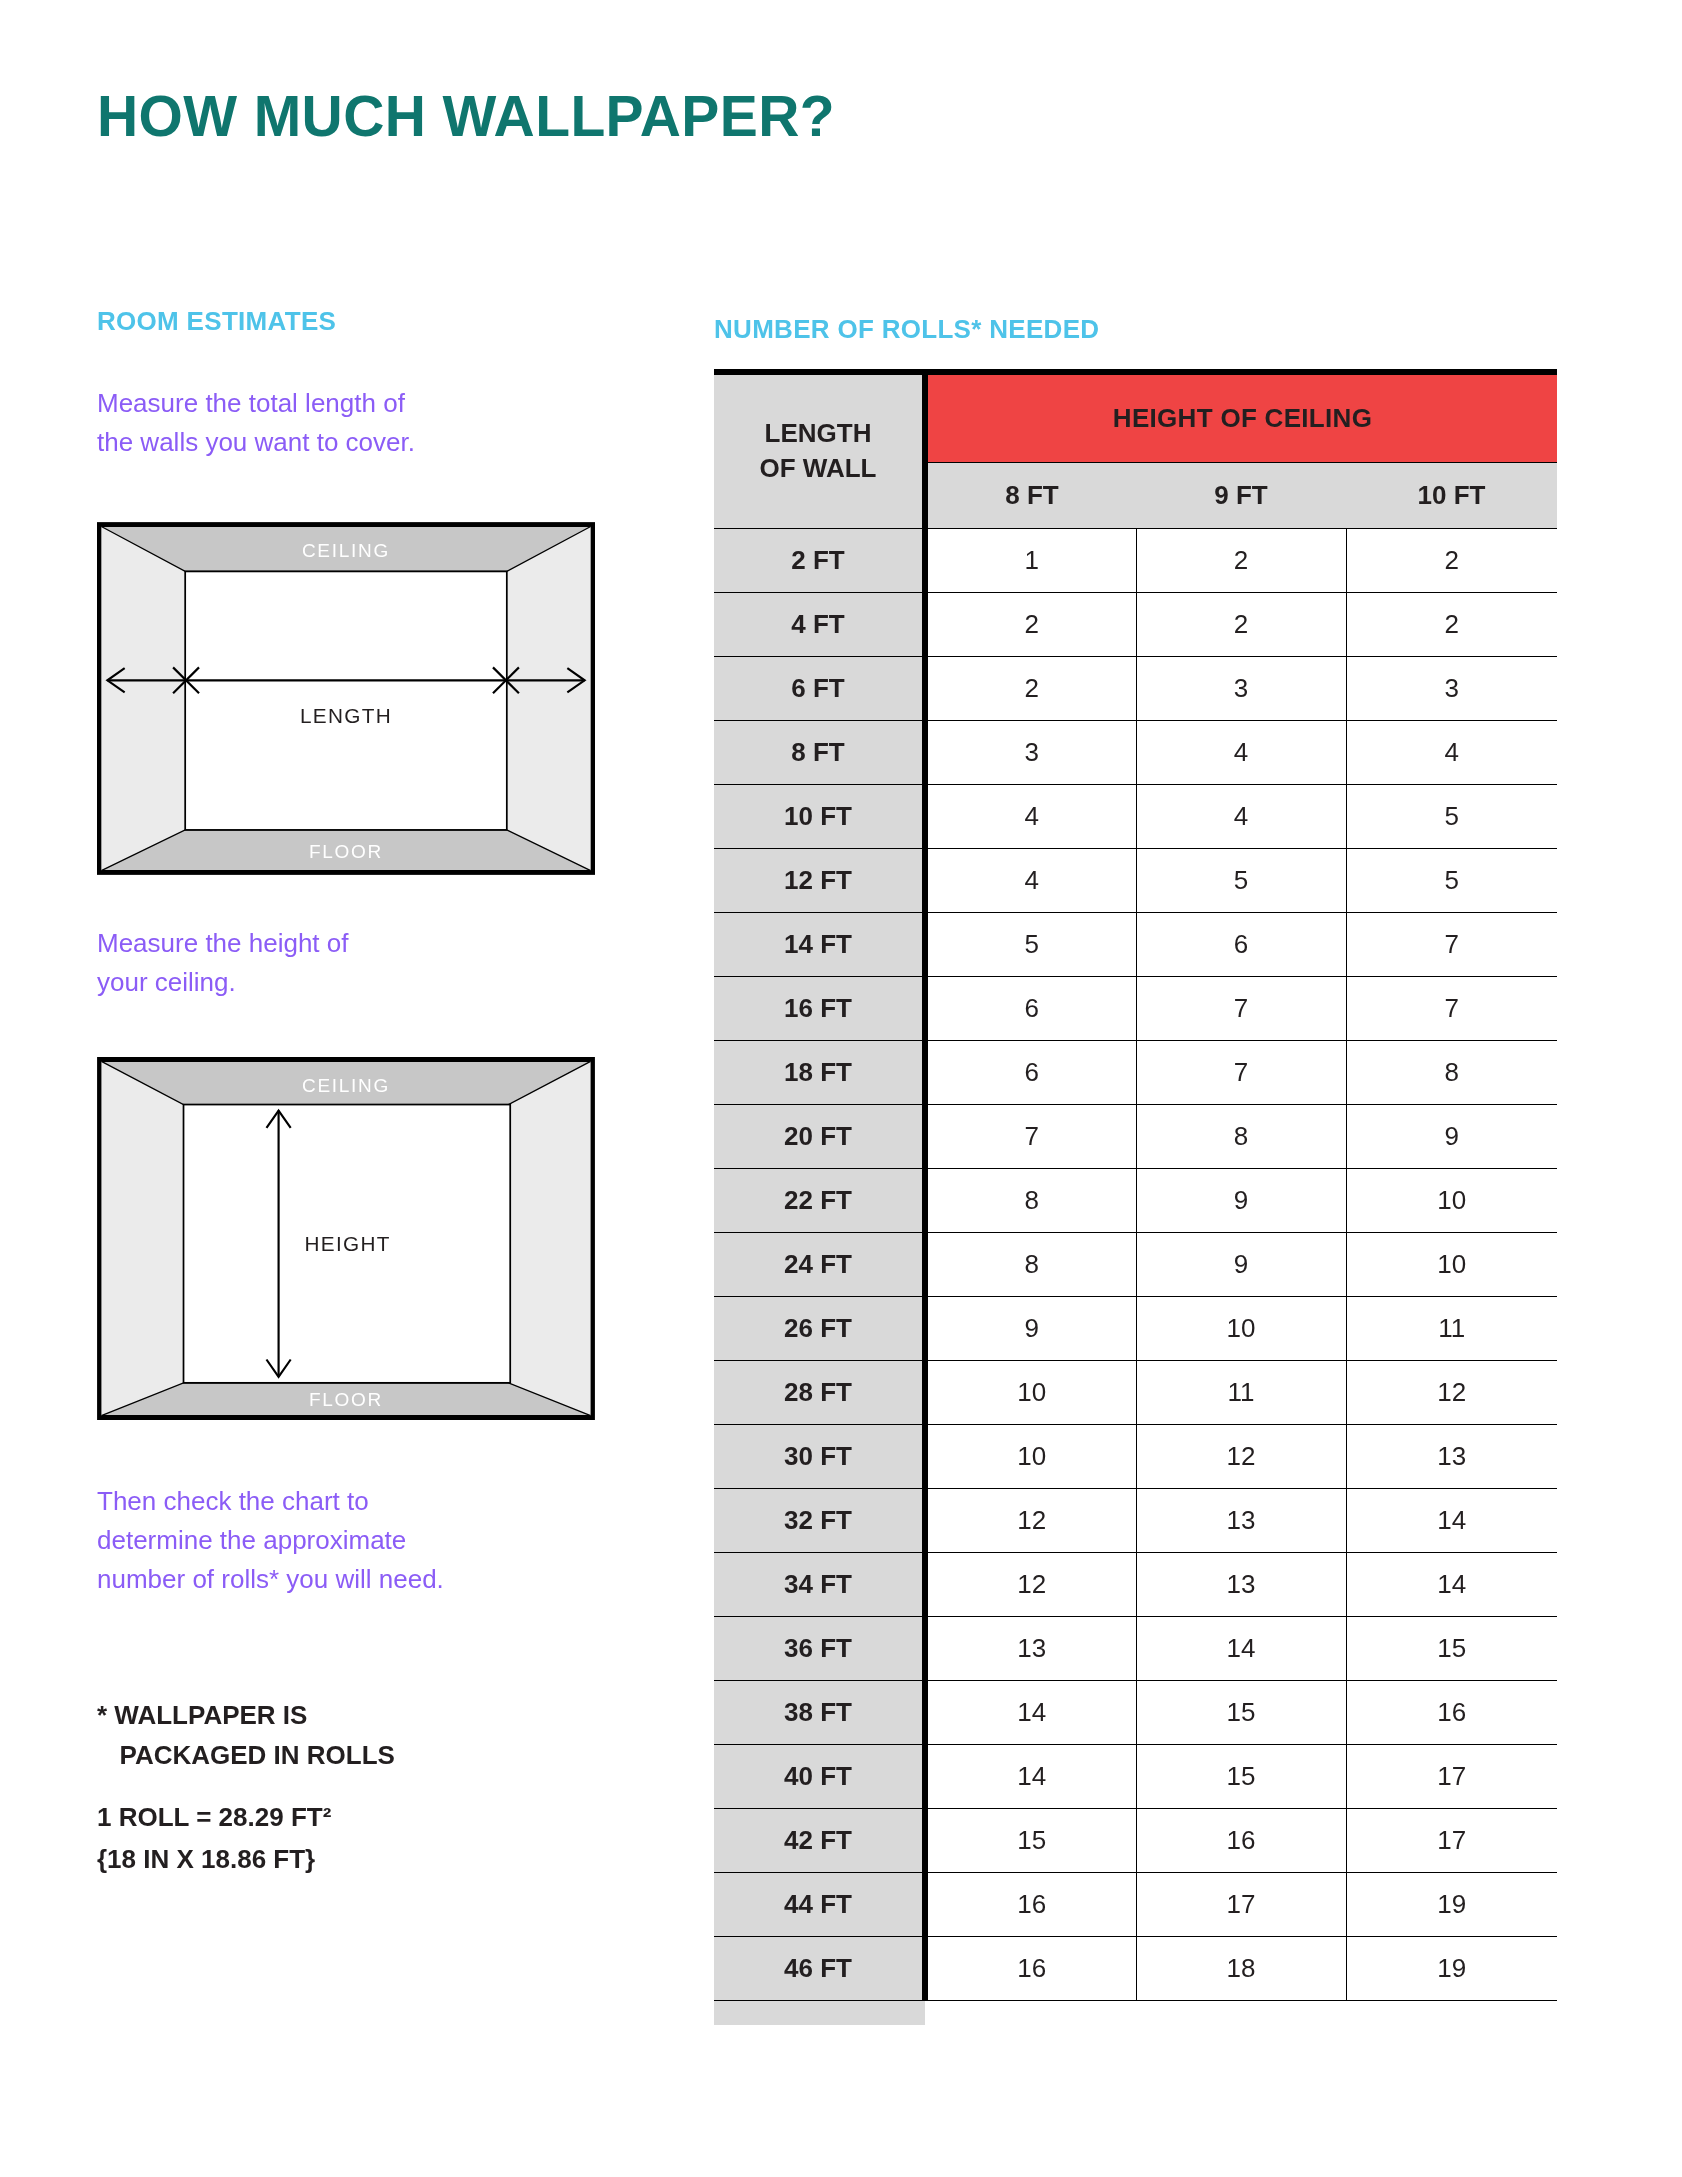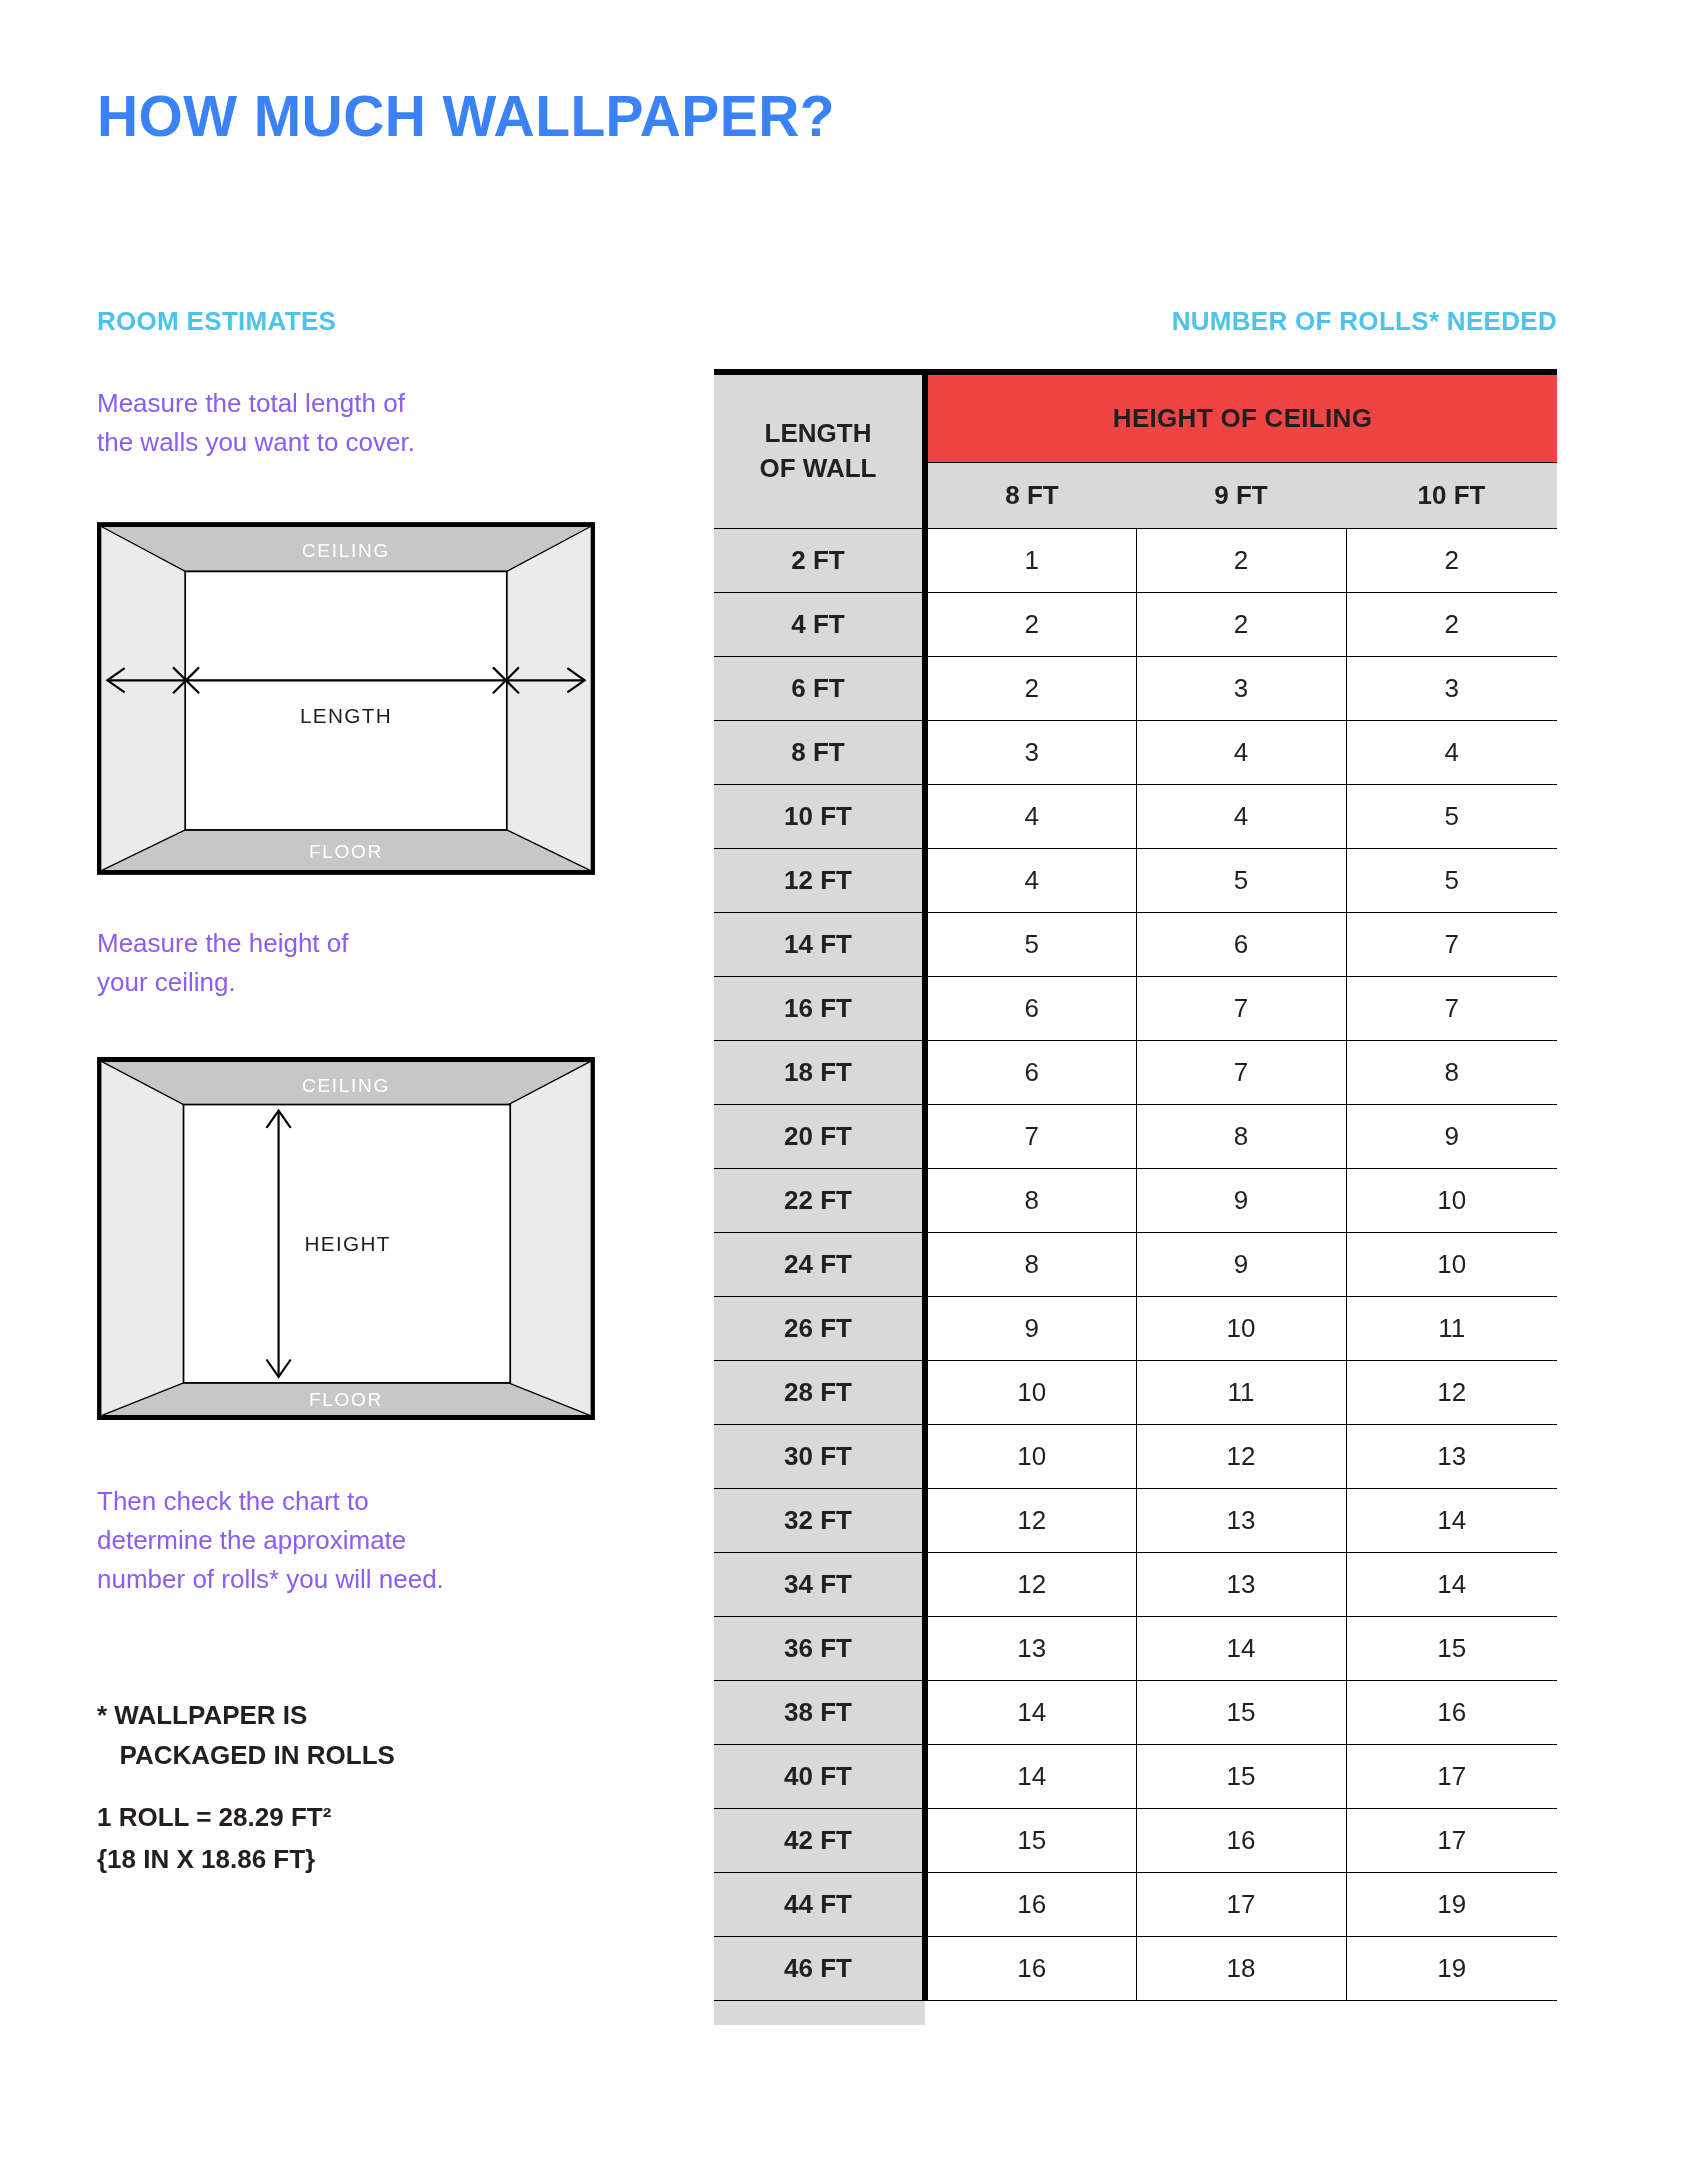--- a/index.html
+++ b/index.html
@@ -2,27 +2,27 @@
 <html style="font-size:14px"><head>
 <meta charset="utf-8">
 <style>
   * { margin:0; padding:0; box-sizing:border-box; }
   html,body { background:#ffffff; }
   body { font-family:"Liberation Sans","DejaVu Sans",sans-serif; color:#231f20; }
   .page { position:relative; width:1683px; height:2177px; background:#ffffff; overflow:hidden; }
 
   .page-title {
     position:absolute; left:97px; top:83px;
-    font-size:57px; font-weight:bold; color:#3b82f6; letter-spacing:0.4px;
+    font-size:57px; font-weight:bold; color:#0f766e; letter-spacing:0.4px;
   }
   .section-heading {
     font-size:26px; font-weight:bold; color:#4ec3e9; letter-spacing:0.3px;
   }
   #room-heading { position:absolute; left:97px; top:306px; }
-  #rolls-heading { position:absolute; left:714px; top:306px; width:843px; text-align:right; }
+  #rolls-heading { position:absolute; left:714px; top:314px; width:843px; text-align:left; }
 
   .body-text {
     position:absolute; left:97px; font-size:26px; line-height:39px;
     white-space:pre-line; color:#8b5cf6;
   }
   #step1 { top:384px; }
   #step2 { top:924px; }
   #step3 { top:1461px;margin-top:21px; }
 
   .footnote { position:absolute; left:97px; top:1695px; font-size:26px; font-weight:bold; line-height:40px; }

